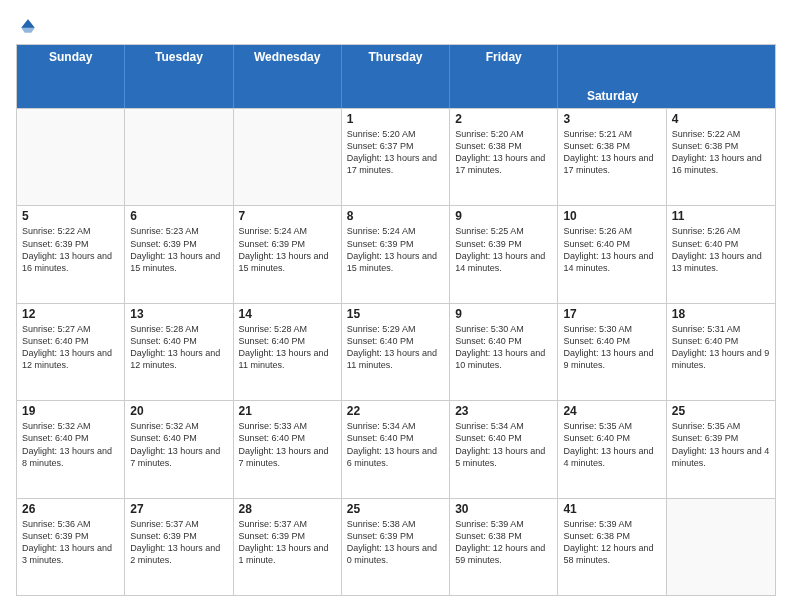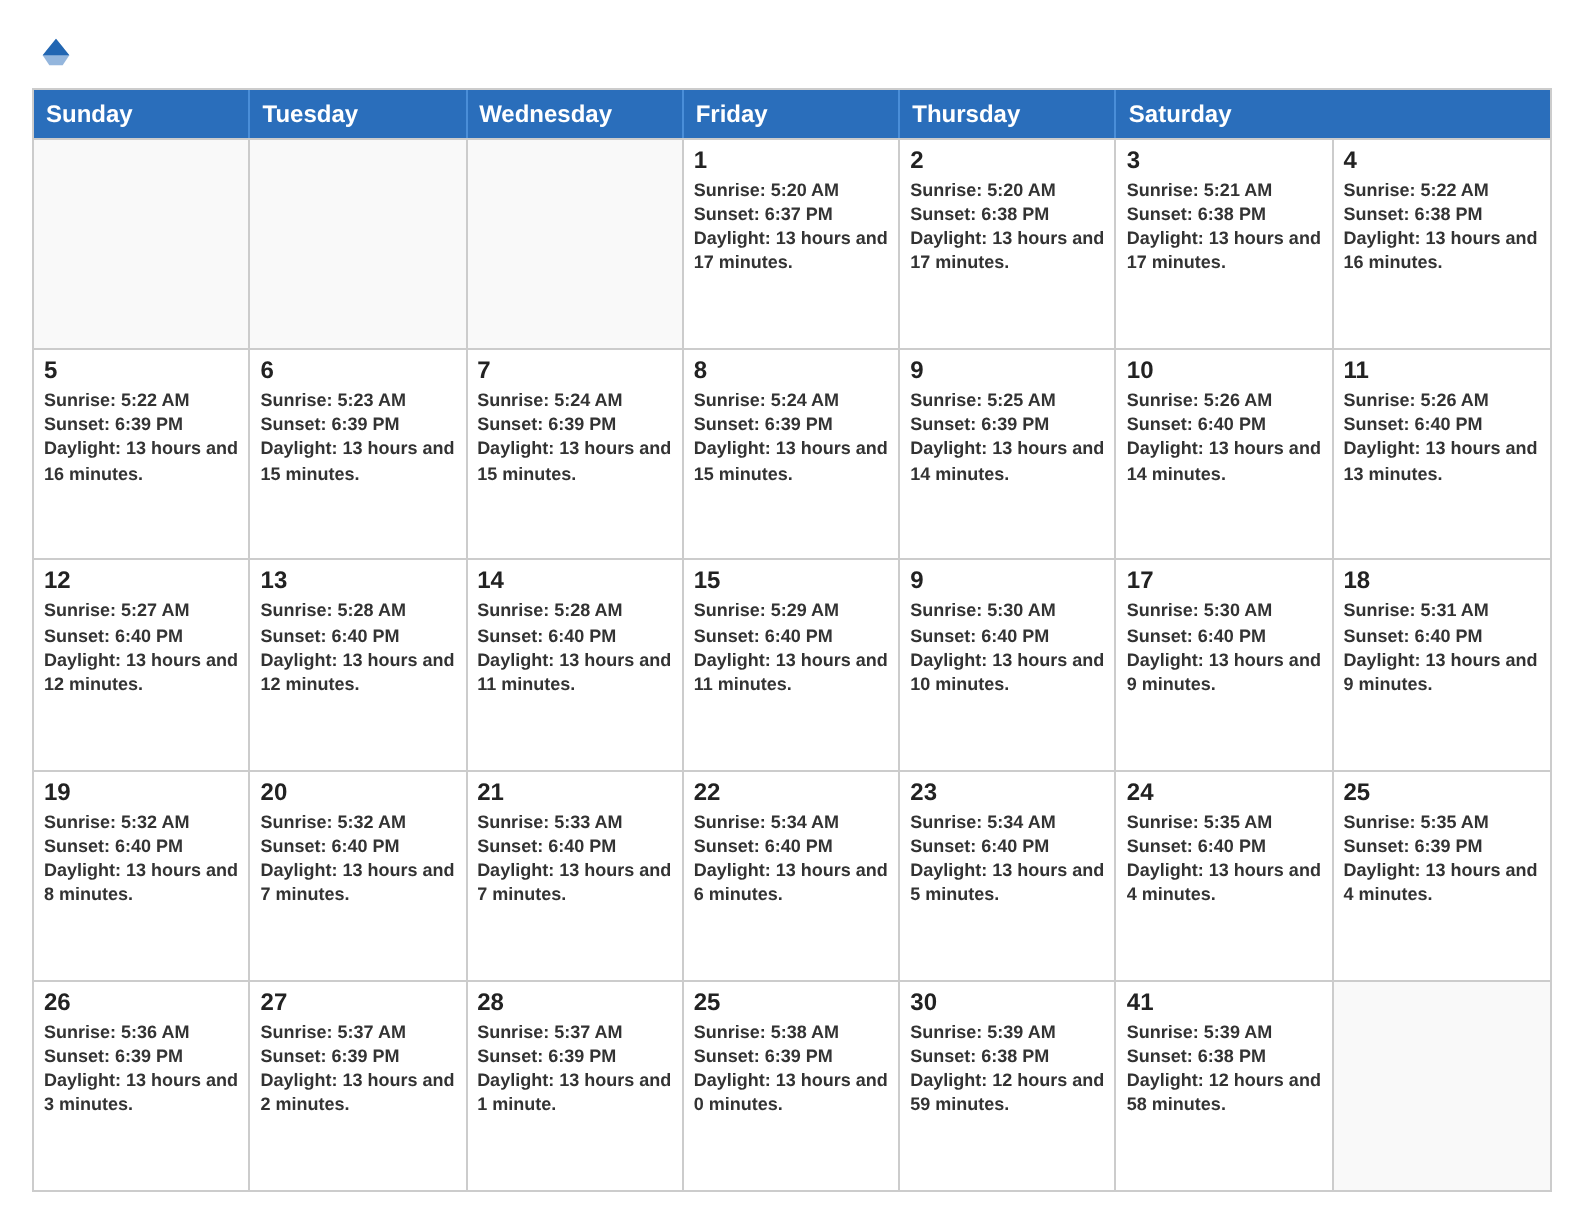--- a/index.html
+++ b/index.html
@@ -60,24 +60,24 @@
     .cal-header-row {
       display: grid;
       grid-template-columns: repeat(7, 1fr);
       background: #2a6ebb;
     }
     .cal-header-cell {
       color: #fff;
       font-size: 12px;
       font-weight: bold;
       padding: 5px 6px;
-      text-align: left;
+      text-align: center;
       border-right: 1px solid #4a8ed8;
     }
-    .cal-header-cell:last-child { border-right: none; }
+    .cal-header-cell:last-child { border-right: none; margin-top: 39px; }
     .cal-body {
       flex: 1;
       display: flex;
       flex-direction: column;
     }
     .cal-row {
       display: grid;
       grid-template-columns: repeat(7, 1fr);
       flex: 1;
       border-top: 1px solid #ccc;
@@ -97,21 +97,20 @@
     .day-number {
       font-size: 12px;
       font-weight: bold;
       color: #222;
       margin-bottom: 2px;
     }
     .cell-text {
       font-size: 9px;
       color: #333;
       line-height: 1.35;
-      font-weight: bold;
     }
   </style>
 </head>
 <body>
 
 <div class="page">
   <div class="header">
     <div class="logo">
       <div>
         <div style="display:flex;align-items:center;">
@@ -129,22 +128,22 @@
       <div class="calendar-title"></div>
       <div class="calendar-subtitle"></div>
     </div>
   </div>
 
   <div class="calendar">
     <div class="cal-header-row">
     <div class="cal-header-cell">Sunday</div>
         <div class="cal-header-cell">Tuesday</div>
         <div class="cal-header-cell">Wednesday</div>
+        <div class="cal-header-cell">Thursday</div>
         <div class="cal-header-cell">Friday</div>
-        <div class="cal-header-cell">Thursday</div>
         <div class="cal-header-cell">Saturday</div>
       </div>
     <div class="cal-body">
     <div class="cal-row">
           <div class="cal-cell empty"></div>
           <div class="cal-cell empty"></div>
           <div class="cal-cell empty"></div>
           <div class="cal-cell">
             <div class="day-number">1</div>
             <div class="cell-text">Sunrise: 5:20 AM<br>Sunset: 6:37 PM<br>Daylight: 13 hours and 17 minutes.</div>

